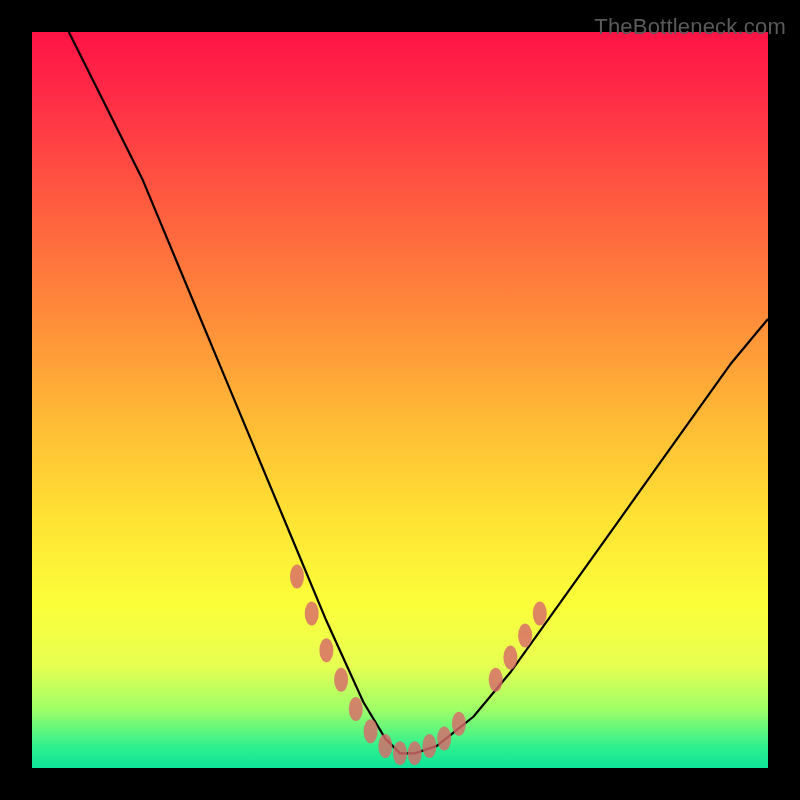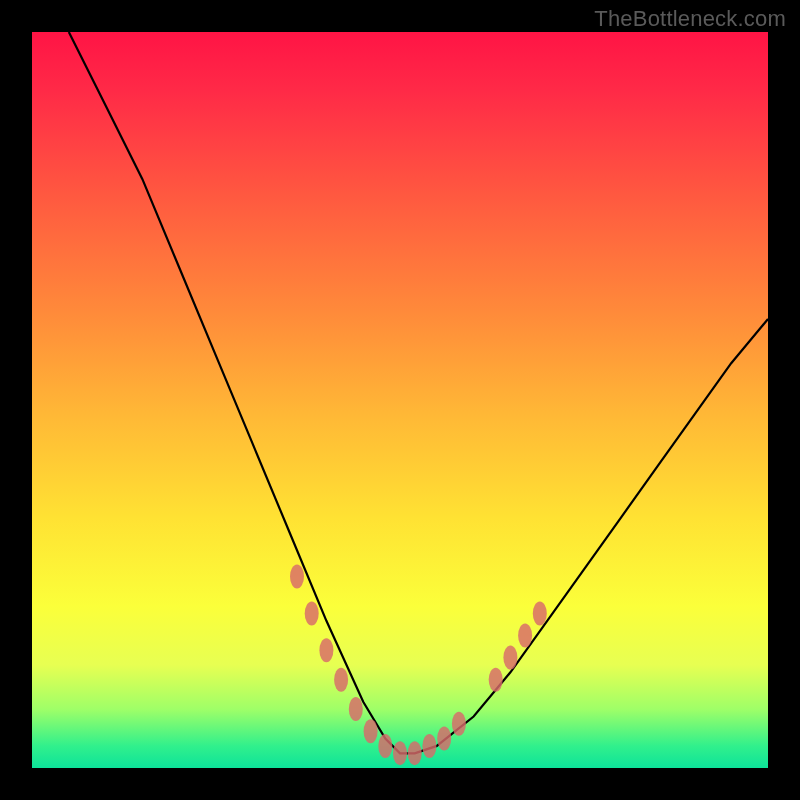--- a/index.html
+++ b/index.html
@@ -34,21 +34,21 @@
       #ffe233 66%,
       #fbff3a 78%,
       #e7ff52 86%,
       #9fff68 92%,
       #31f08c 97%,
       #0de39a 100%
     );
   }
   .watermark {
     position: absolute;
-    top: 6px;
+    top: 14px;
     right: 14px;
     color: #5a5a5a;
     font-size: 22px;
     letter-spacing: 0.2px;
     font-weight: 500;
     user-select: none;
   }
   svg.curve {
     position: absolute;
     left: 0;

